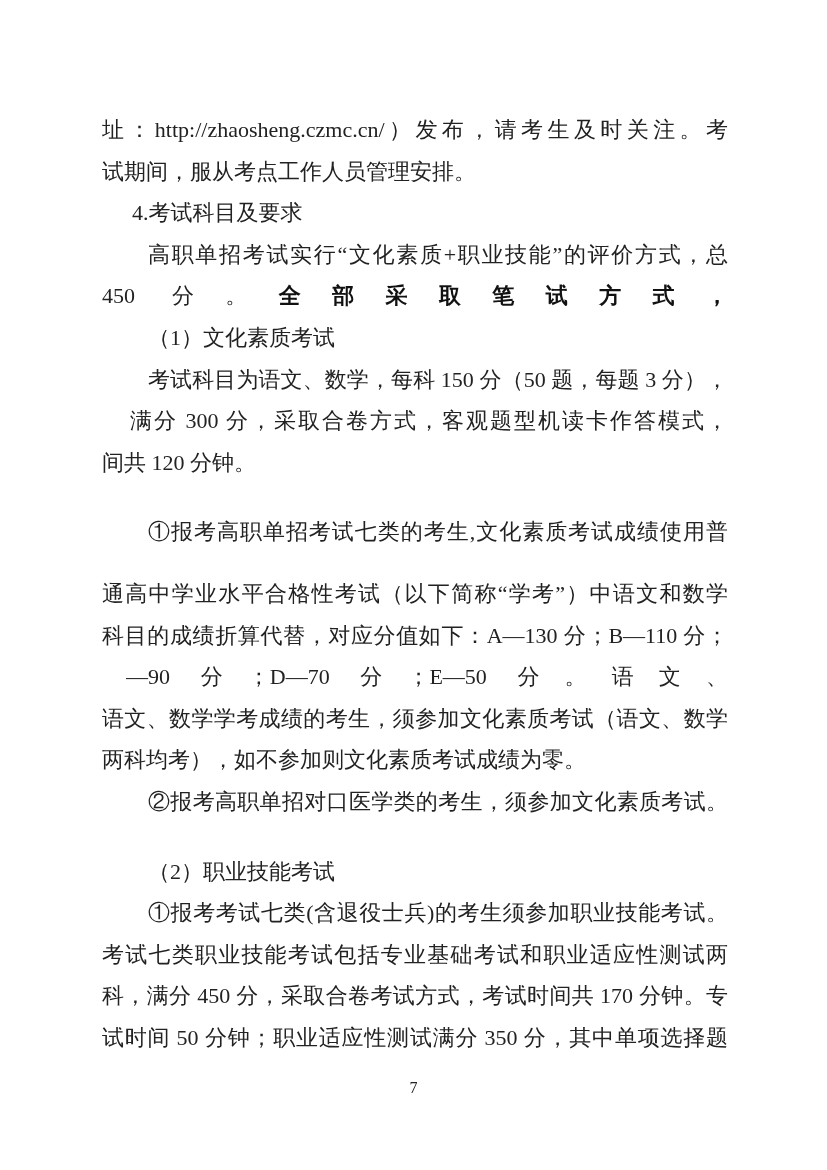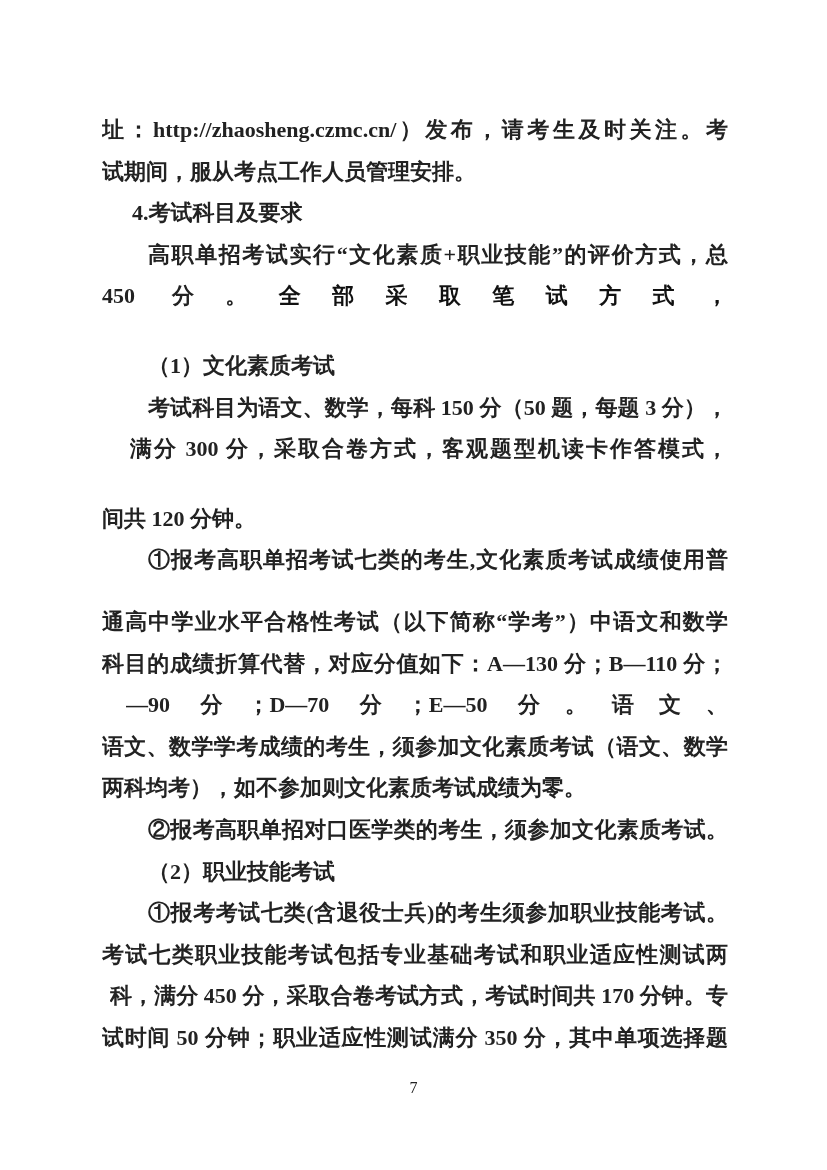--- a/index.html
+++ b/index.html
@@ -33,21 +33,21 @@
   .line.align-justify {
     white-space: normal;
     text-align: justify;
     text-align-last: justify;
   }
   .line.align-left {
     text-align: right;
     text-align-last: left;
   }
   .seg {
-    font-weight: bold;
+    font-weight: normal;
   }
   .seg.bold {
     font-weight: 700;
     color: #111111;
   }
   .page-number {
     position: absolute;
     left: 0;
     right: 0;
     top: 1076px;
@@ -61,31 +61,31 @@
 </head>
 <body>
 
 <div class="page">
   <div class="doc-body">
       <div class="line align-justify" style="padding-left: 0px;"><span class="seg">址：http://zhaosheng.czmc.cn/）发布，请考生及时关注。考</span></div>
       <div class="line align-left" style="padding-left: 0px;"><span class="seg">试期间，服从考点工作人员管理安排。</span></div>
       <div class="line align-left" style="padding-left: 30px;"><span class="seg">4.考试科目及要求</span></div>
       <div class="line align-justify" style="padding-left: 46px;"><span class="seg">高职单招考试实行“文化素质+职业技能”的评价方式，总</span></div>
       <div class="line align-justify" style="padding-left: 0px;"><span class="seg">450 分。</span><span class="seg bold">全部采取笔试方式，实行客观题型机读卡作答模式进行。</span></div>
-      <div class="line align-left" style="padding-left: 46px; margin-top: 28px;"><span class="seg">（1）文化素质考试</span></div>
+      <div class="line align-left" style="padding-left: 46px;"><span class="seg">（1）文化素质考试</span></div>
       <div class="line align-justify" style="padding-left: 46px;"><span class="seg">考试科目为语文、数学，每科 150 分（50 题，每题 3 分），</span></div>
       <div class="line align-justify" style="padding-left: 0px; margin-left: 28px;"><span class="seg">满分 300 分，采取合卷方式，客观题型机读卡作答模式，考试时</span></div>
-      <div class="line align-left" style="padding-left: 0px; margin-top: 28px;"><span class="seg">间共 120 分钟。</span></div>
-      <div class="line align-justify" style="padding-left: 46px;"><span class="seg">①报考高职单招考试七类的考生,文化素质考试成绩使用普</span></div>
+      <div class="line align-left" style="padding-left: 0px;"><span class="seg">间共 120 分钟。</span></div>
+      <div class="line align-justify" style="padding-left: 46px; margin-top: 28px;"><span class="seg">①报考高职单招考试七类的考生,文化素质考试成绩使用普</span></div>
       <div class="line align-justify" style="padding-left: 0px; margin-top: 20px;"><span class="seg">通高中学业水平合格性考试（以下简称“学考”）中语文和数学</span></div>
       <div class="line align-justify" style="padding-left: 0px;"><span class="seg">科目的成绩折算代替，对应分值如下：A—130 分；B—110 分；C</span></div>
       <div class="line align-justify" style="padding-left: 0px; margin-left: 24px;"><span class="seg">—90 分；D—70 分；E—50 分。语文、数学学考成绩不全或没有</span></div>
       <div class="line align-justify" style="padding-left: 0px;"><span class="seg">语文、数学学考成绩的考生，须参加文化素质考试（语文、数学</span></div>
       <div class="line align-left" style="padding-left: 0px;"><span class="seg">两科均考），如不参加则文化素质考试成绩为零。</span></div>
       <div class="line align-justify" style="padding-left: 46px;"><span class="seg">②报考高职单招对口医学类的考生，须参加文化素质考试。</span></div>
-      <div class="line align-left" style="padding-left: 46px;"><span class="seg">（2）职业技能考试</span></div>
+      <div class="line align-left" style="padding-left: 46px; margin-top: 28px;"><span class="seg">（2）职业技能考试</span></div>
       <div class="line align-justify" style="padding-left: 46px;"><span class="seg">①报考考试七类(含退役士兵)的考生须参加职业技能考试。</span></div>
       <div class="line align-justify" style="padding-left: 0px;"><span class="seg">考试七类职业技能考试包括专业基础考试和职业适应性测试两</span></div>
-      <div class="line align-justify" style="padding-left: 0px; margin-left: 8px;"><span class="seg">科，满分 450 分，采取合卷考试方式，考试时间共 170 分钟。专</span></div>
+      <div class="line align-justify" style="padding-left: 0px;"><span class="seg">科，满分 450 分，采取合卷考试方式，考试时间共 170 分钟。专</span></div>
       <div class="line align-justify" style="padding-left: 0px;"><span class="seg">试时间 50 分钟；职业适应性测试满分 350 分，其中单项选择题</span></div>
     </div>
   <div class="page-number">7</div>
 </div>
 
 </body></html>

